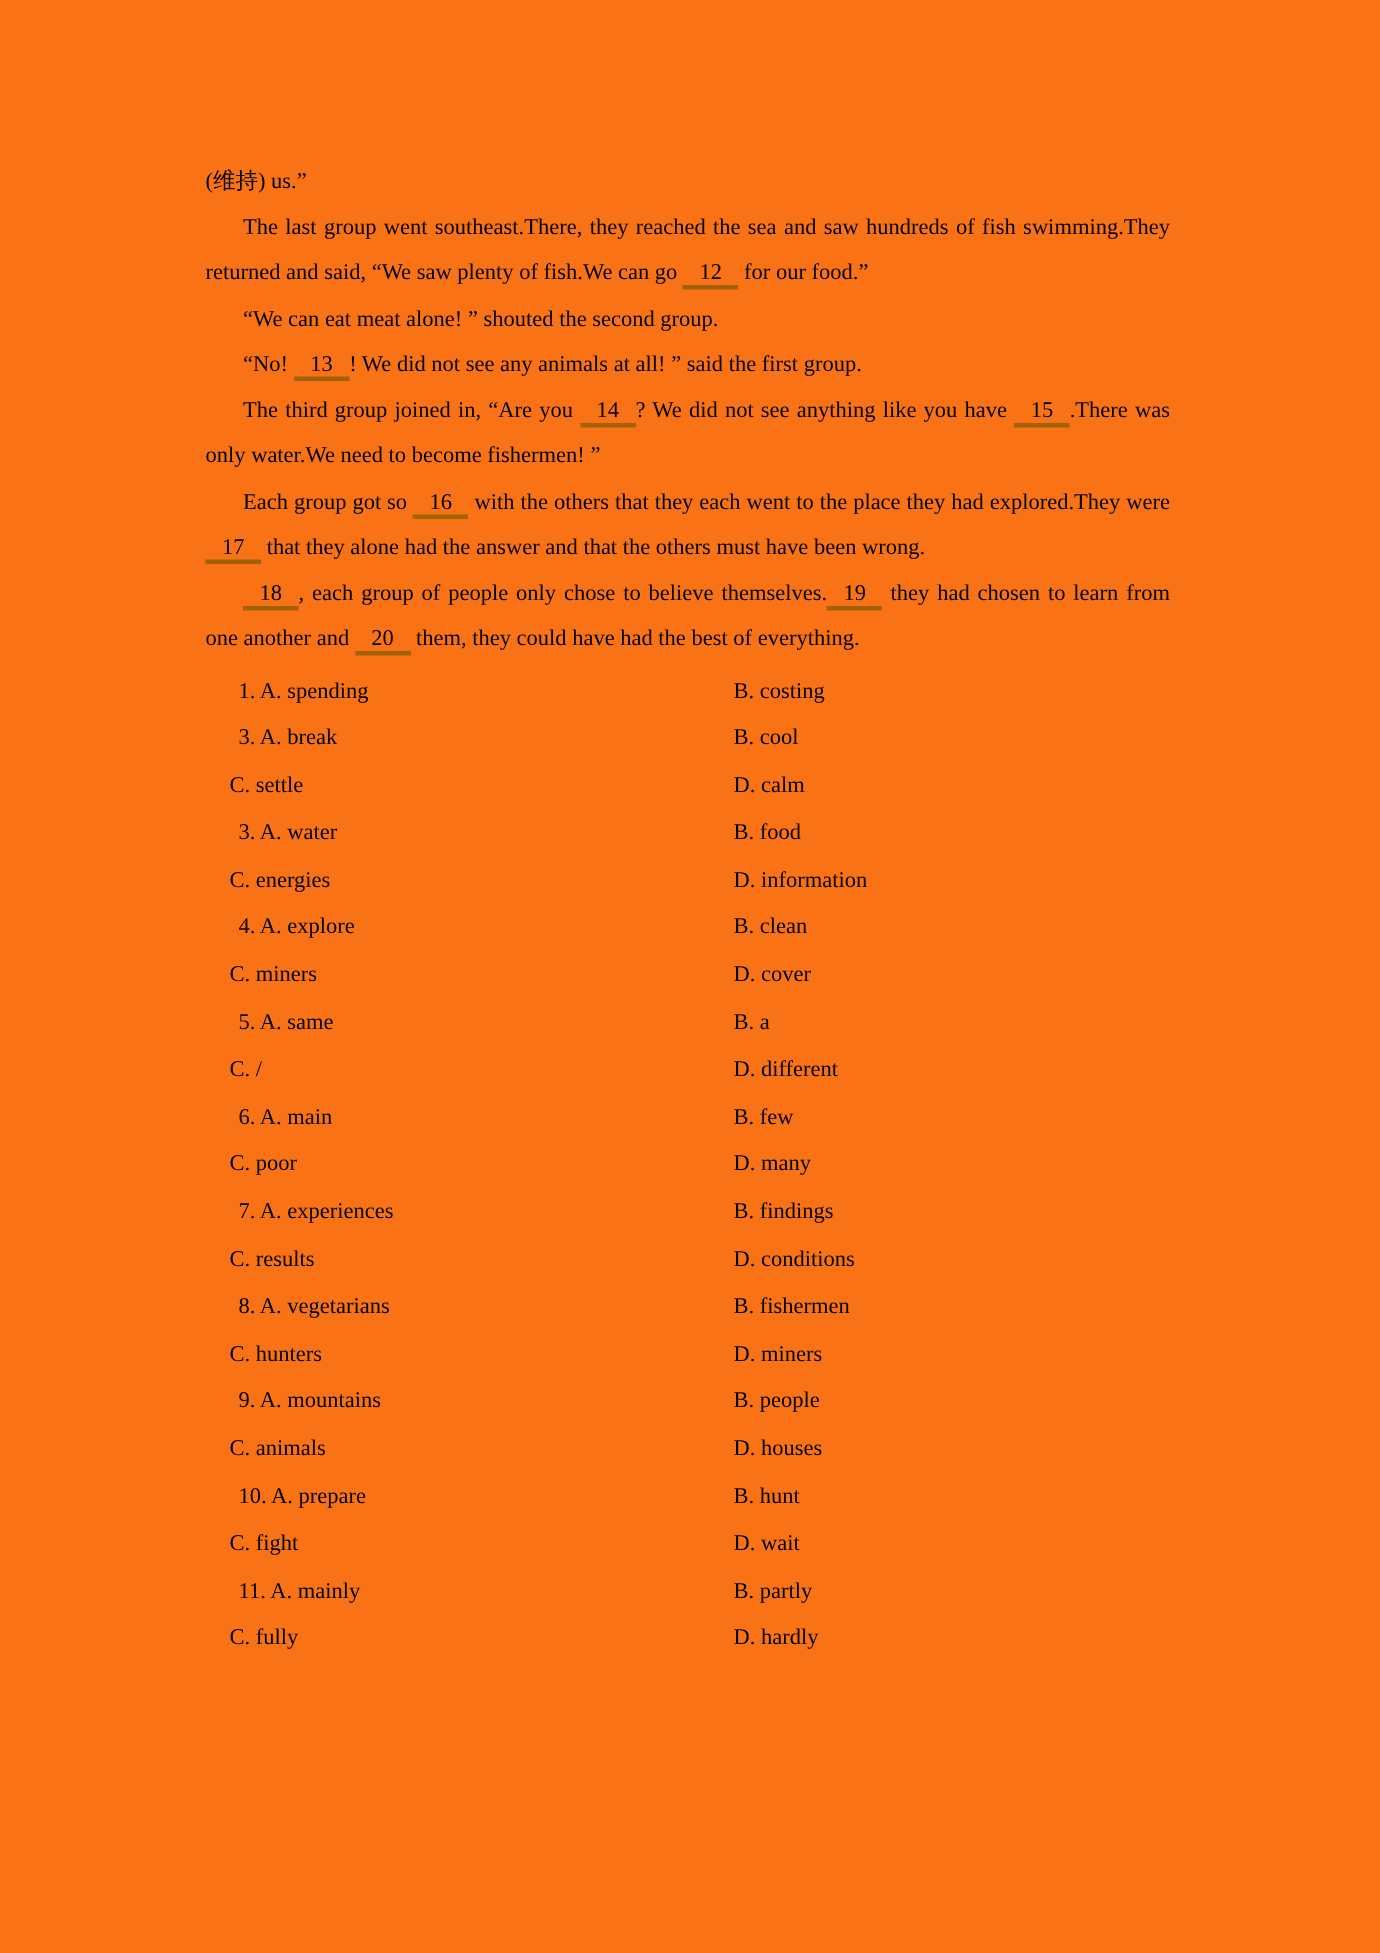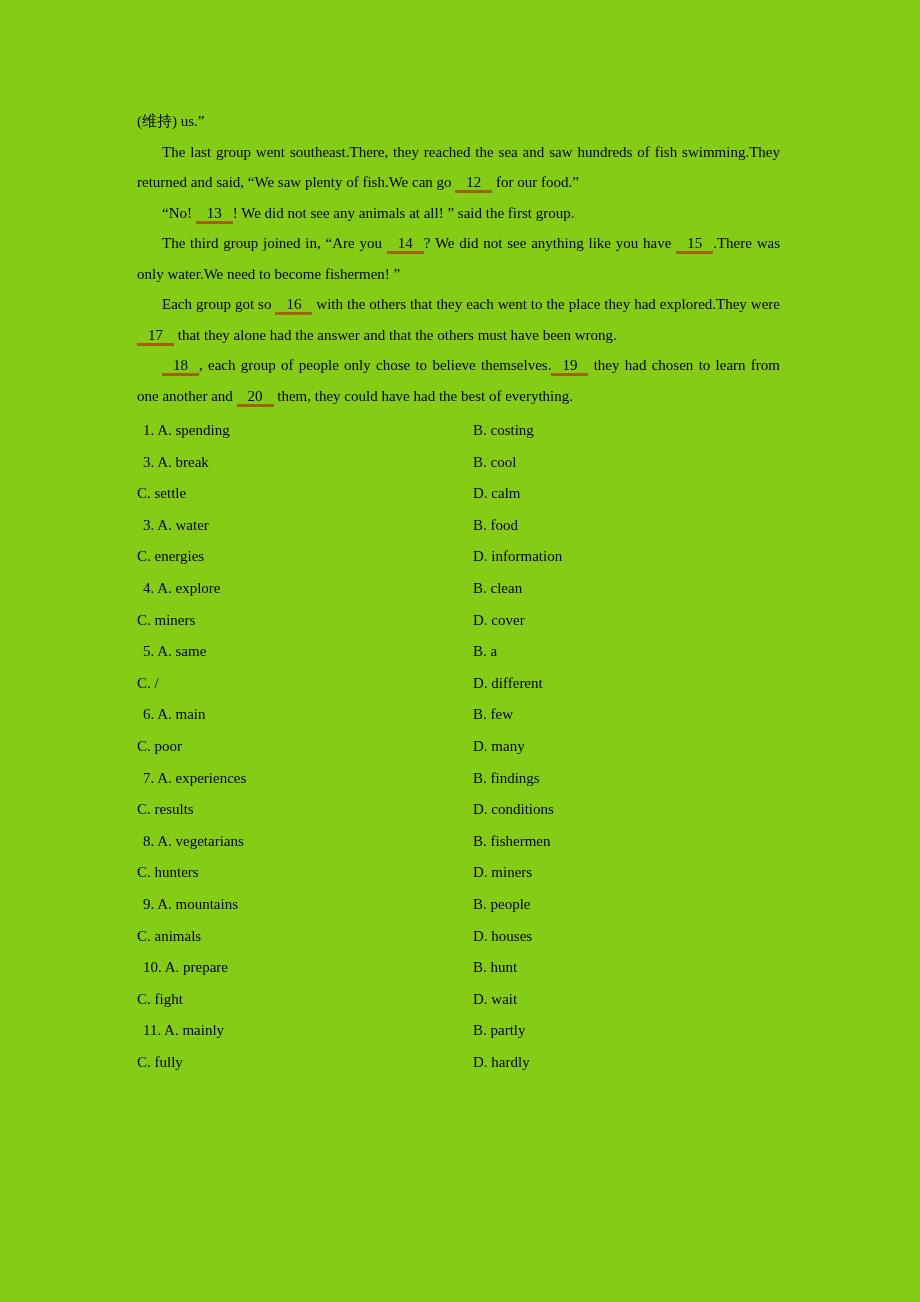--- a/index.html
+++ b/index.html
@@ -4,21 +4,21 @@
 <style>
   html, body {
     margin: 0;
     padding: 0;
     background: #ffffff;
   }
   .page {
     position: relative;
     width: 920px;
     height: 1302px;
-    background: #84cc16;
+    background: #f97316;
     overflow: hidden;
     font-family: "Liberation Serif", "DejaVu Serif", serif;
     font-size: 15px;
     color: #000000;
   }
   .content {
     position: absolute;
     left: 137px;
     top: 106px;
     width: 643px;
@@ -34,20 +34,21 @@
     text-indent: 25px;
   }
   .blank {
     padding: 0 11px;
     border-bottom: 3px solid #a16207;
     white-space: nowrap;
   }
   
   #questions {
     margin-top: 4px;
+    margin-left: 16px;
   }
   .q-row {
     display: flex;
     line-height: 31.6px;
     height: 31.6px;
     white-space: nowrap;
   }
   .q-left {
     width: 336px;
     flex: 0 0 336px;
@@ -61,20 +62,21 @@
   }
 </style>
 </head>
 <body>
 
 <div class="page">
   <div class="content">
     <div id="passage">
         <p class="para">(维持) us.”</p>
         <p class="para indent">The last group went southeast.There,  they reached the sea and saw hundreds of fish swimming.They returned and said, “We saw plenty of fish.We can go <span class="blank">12</span> for our food.”</p>
+        <p class="para indent">“We can eat meat alone!  ” shouted the second group.</p>
         <p class="para indent">“No!  <span class="blank">13</span>!  We did not see any animals at all!  ” said the first group.</p>
         <p class="para indent">The third group joined in,  “Are you <span class="blank">14</span>?  We did not see anything like you have <span class="blank">15</span>.There was only water.We need to become fishermen!  ”</p>
         <p class="para indent">Each group got so <span class="blank">16</span> with the others that they each went to the place they had explored.They were <span class="blank">17</span> that they alone had the answer and that the others must have been wrong.</p>
         <p class="para indent"><span class="blank">18</span>,  each group of people only chose to believe themselves.<span class="blank">19</span> they had chosen to learn from one another and <span class="blank">20</span> them, they could have had the best of everything.</p>
       </div>
     <div id="questions">
         <div class="q-row">
           <div class="q-left numbered">1. A. spending</div>
           <div class="q-right">B. costing</div>
         </div>

